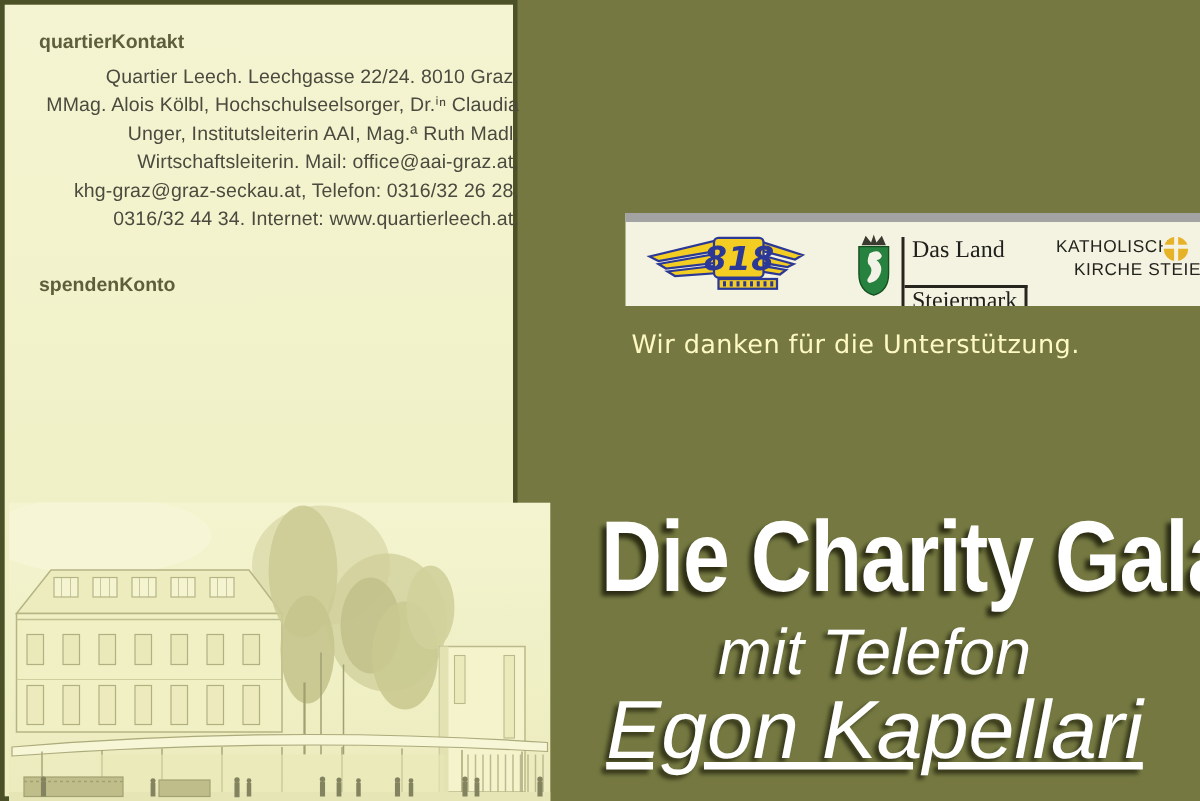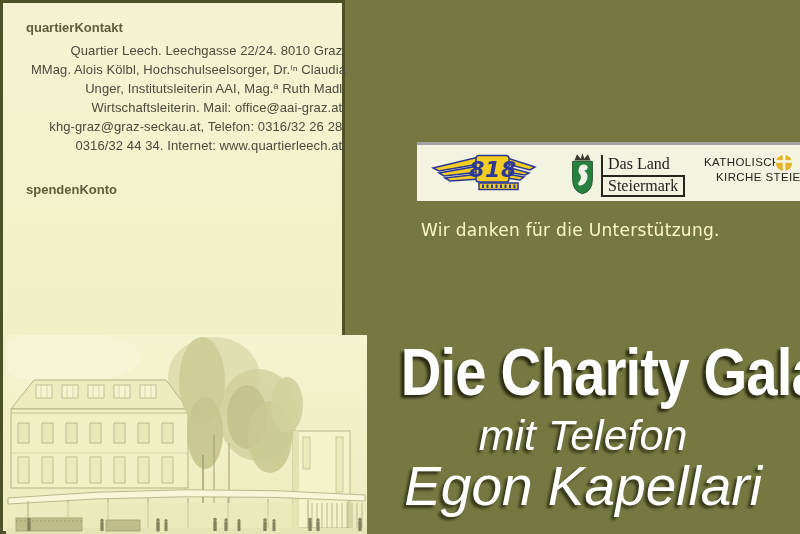--- a/index.html
+++ b/index.html
@@ -17,49 +17,49 @@
   .panel-text h3 { margin:0; font-size:13px; line-height:16px; font-weight:bold; color:#5d5e3b; }
   .panel-text p  { margin:5px 0 0 0; font-size:13px; line-height:19px; color:#4a4a3f;
                    white-space:pre-line; letter-spacing:0.1px;text-align:right; }
   .donation { margin-top:27px; }
 
   .rendering { position:absolute; left:3px; top:332px; width:361px; height:199px; display:block; }
 
   
   .logo-strip {
     position:absolute; left:417px; top:142px; width:383px; height:56px;
-    background:#f4f2e0; overflow:hidden; border-top:3px solid #a3a3a3;
+    background:#f4f2e0; overflow:hidden; border-top:6px solid #a3a3a3;
   }
   .logo-818 { position:absolute; left:14px; top:9px; width:106px; height:38px; }
 
   .logo-land { position:absolute; left:152px; top:7px; display:flex; align-items:flex-start; }
   .logo-land .shield { width:27px; height:44px; margin-right:5px; }
   .land-text { border-left:2px solid #26261f; margin-top:3px;
                font-family:"Liberation Serif","DejaVu Serif",serif; color:#1f1f1b; }
-  .land-line1 { font-size:16px; line-height:17px; padding:0 6px 3px 5px; }
+  .land-line1 { font-size:16px; line-height:17px; padding:0 6px 15px 5px; }
   .land-line2 { font-size:16px; line-height:17px; border:2px solid #26261f; border-left:none;
                 padding:0 5px 1px 5px; position:relative; left:0; }
 
   .logo-kirche { position:absolute; left:287px; top:10px; width:160px; color:#23231e; }
   .k-line1 { position:absolute; left:0;  top:1px;  font-size:11.5px; letter-spacing:0.4px; }
   .k-line2 { position:absolute; left:12px; top:16px; font-size:11.5px; letter-spacing:0.4px; }
   .kirche-cross { position:absolute; left:71px; top:-1px; width:18px; height:18px; }
 
   
   .thanks { position:absolute; left:421px; top:220px; font-size:17px; color:#fef9c3;
             letter-spacing:0.3px; font-family:"DejaVu Sans","Liberation Sans",sans-serif; }
 
   .title-block { position:absolute; left:366px; top:337px; width:434px; text-align:center; color:#ffffff; }
   .t1 { font-weight:bold; font-size:67px; line-height:70px; letter-spacing:-1px;
         transform:scaleX(0.84); white-space:nowrap;
         text-shadow:-4px 3px 3px rgba(25,25,8,0.8); }
   .t2 { font-style:italic; font-size:43px; line-height:46px; margin-top:5px;
         text-shadow:-3px 3px 3px rgba(25,25,8,0.7); }
   .t3 { font-style:italic; font-size:55px; line-height:56px;
-        text-shadow:-3px 3px 3px rgba(25,25,8,0.7); }
+        text-shadow:-3px 3px 3px rgba(25,25,8,0.7);text-decoration:underline; }
 </style>
 </head>
 <body>
 
 <div class="stage">
 
   <div class="left-panel">
     <div class="panel-text">
       <div class="contact">
         <h3>quartierKontakt</h3>

